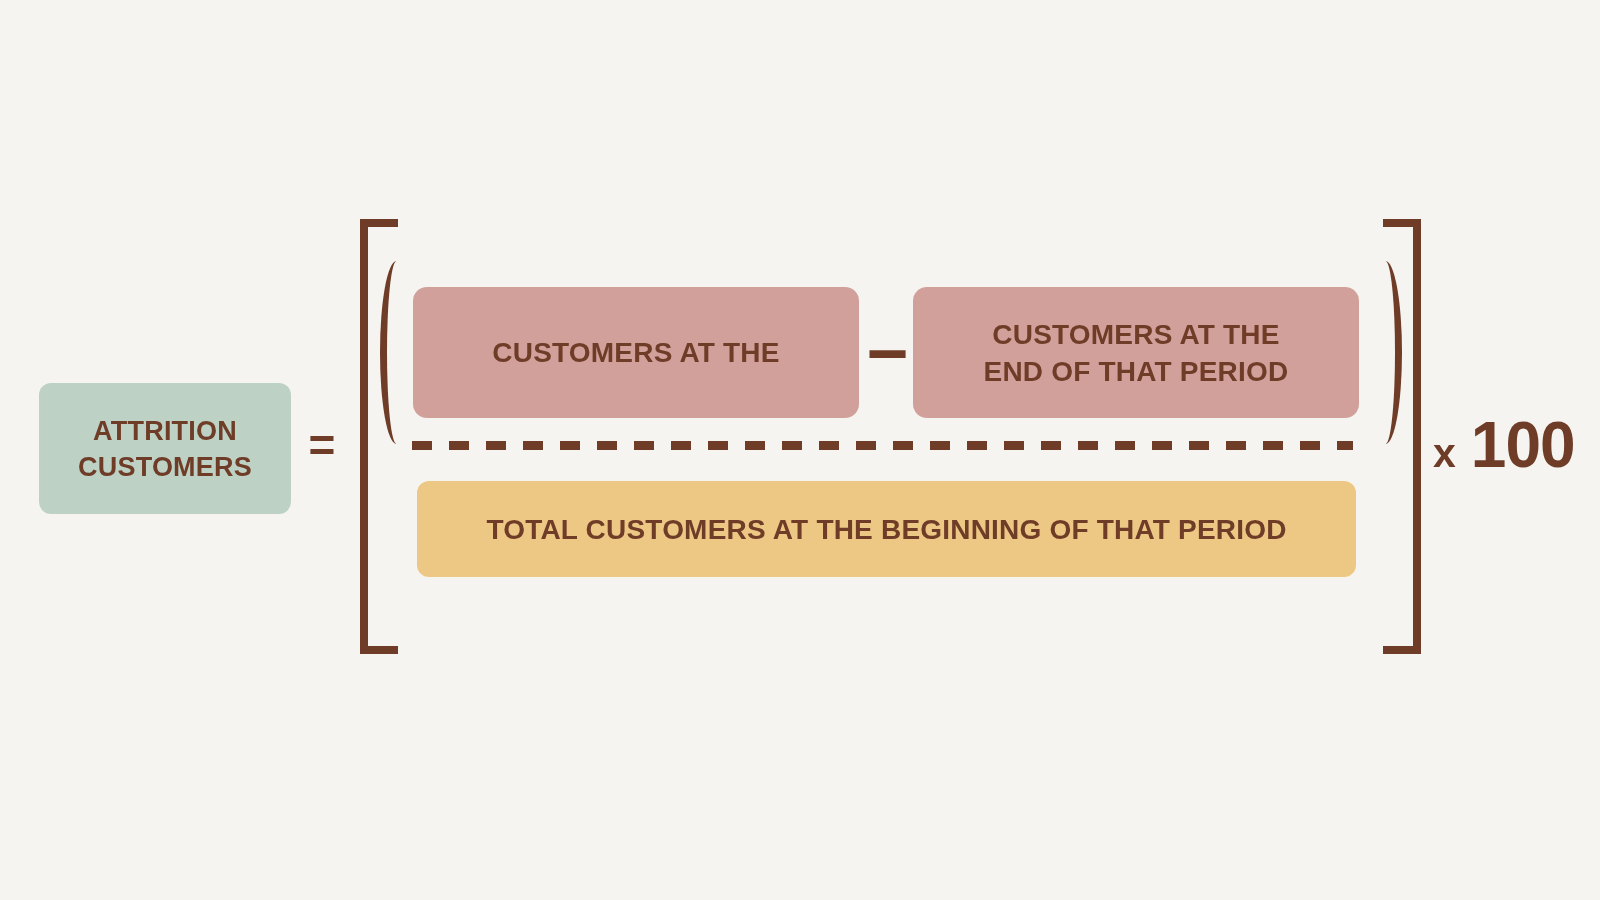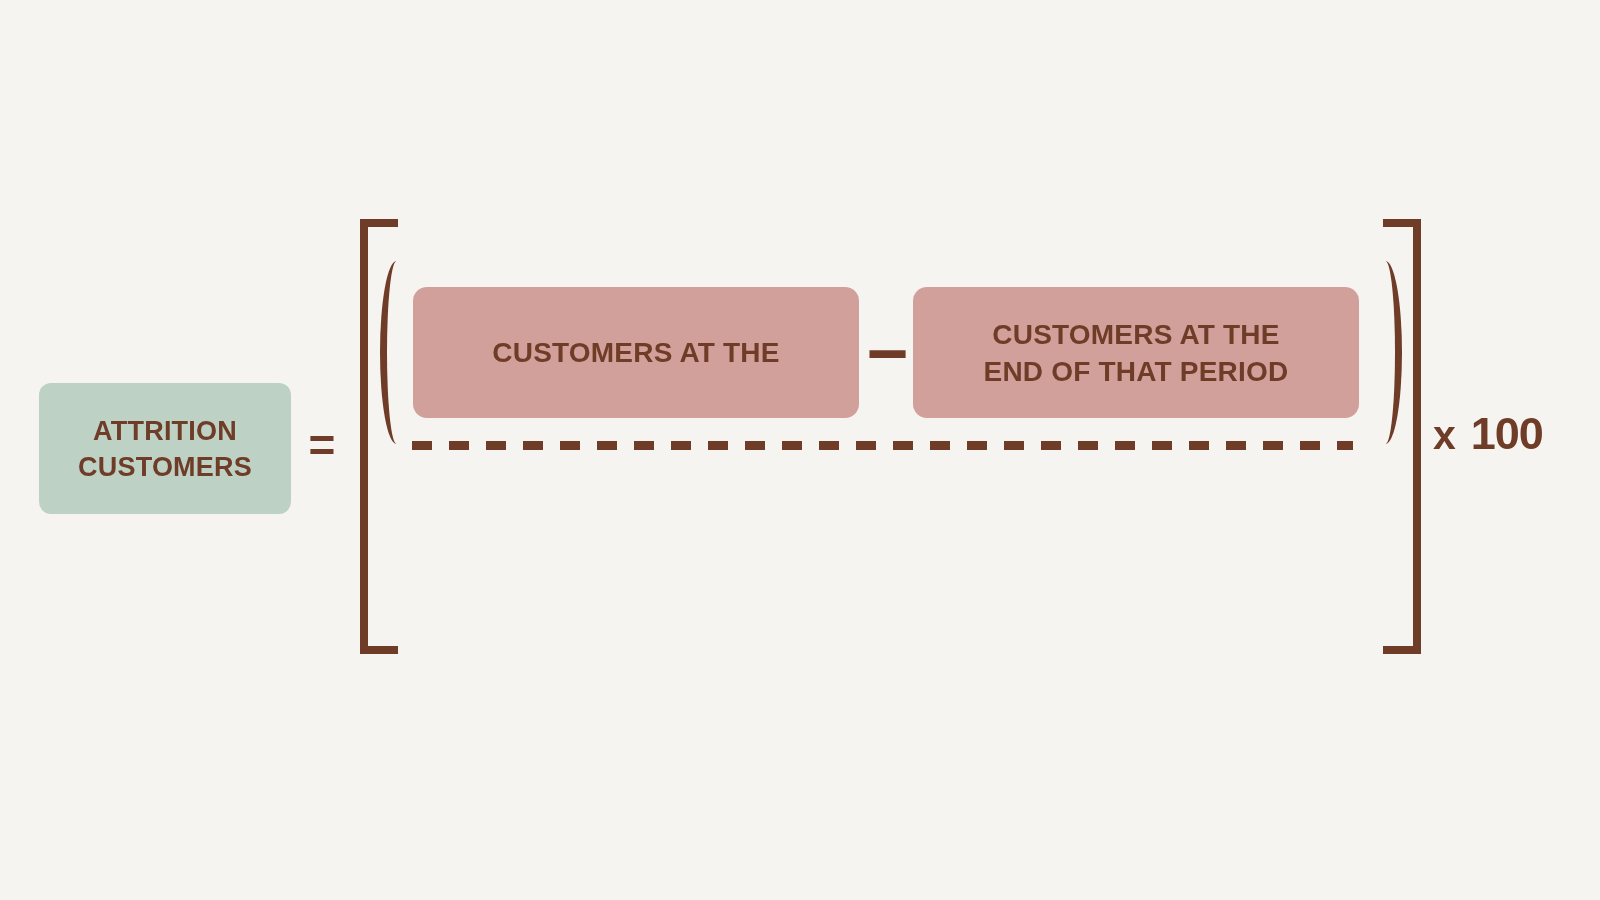--- a/index.html
+++ b/index.html
@@ -123,21 +123,21 @@
   .multiplier {
     position: absolute;
     left: 1433px; top: 408px;
     display: flex;
     align-items: baseline;
     gap: 15px;
     color: #6f3c28;
     font-weight: bold;
   }
   .multiplier .times { font-size: 41px; }
-  .multiplier .value { font-size: 45px; letter-spacing: -1px; }
+  .multiplier .value { font-size: 64px; letter-spacing: -1px; }
 </style>
 </head>
 <body>
 
 <div class="canvas">
 
   <div class="box green-box">
     <div class="bline">ATTRITION</div>
     <div class="bline">CUSTOMERS</div>
   </div>
@@ -158,19 +158,22 @@
     <span class="minus-glyph">−</span>
   </div>
 
   <div class="box pink-box pink-box-2">
     <div class="bline">CUSTOMERS AT THE</div>
     <div class="bline">END OF THAT PERIOD</div>
   </div>
 
   <div class="fraction-divider"></div>
 
+  <div class="box yellow-box">
+    <div class="bline">TOTAL CUSTOMERS AT THE BEGINNING OF THAT PERIOD</div>
+  </div>
 
   <div class="multiplier">
     <span class="times">x</span>
     <span class="value">100</span>
   </div>
 
 </div>
 
 </body></html>

